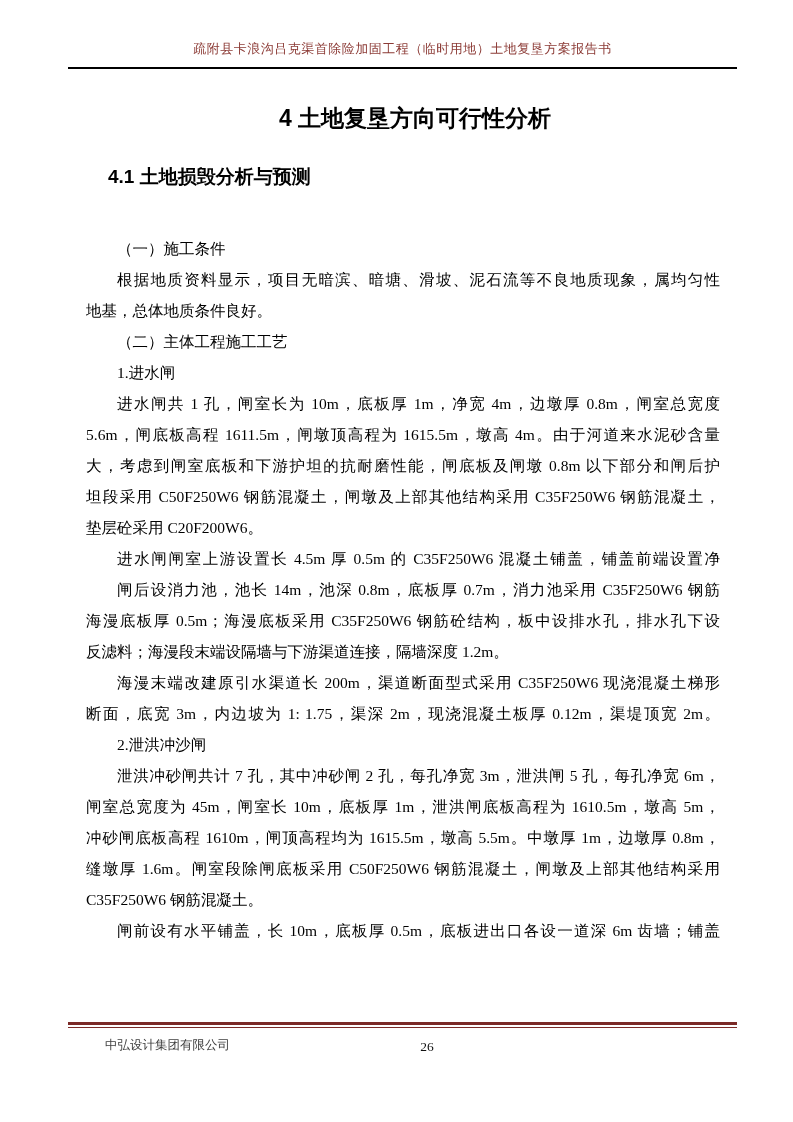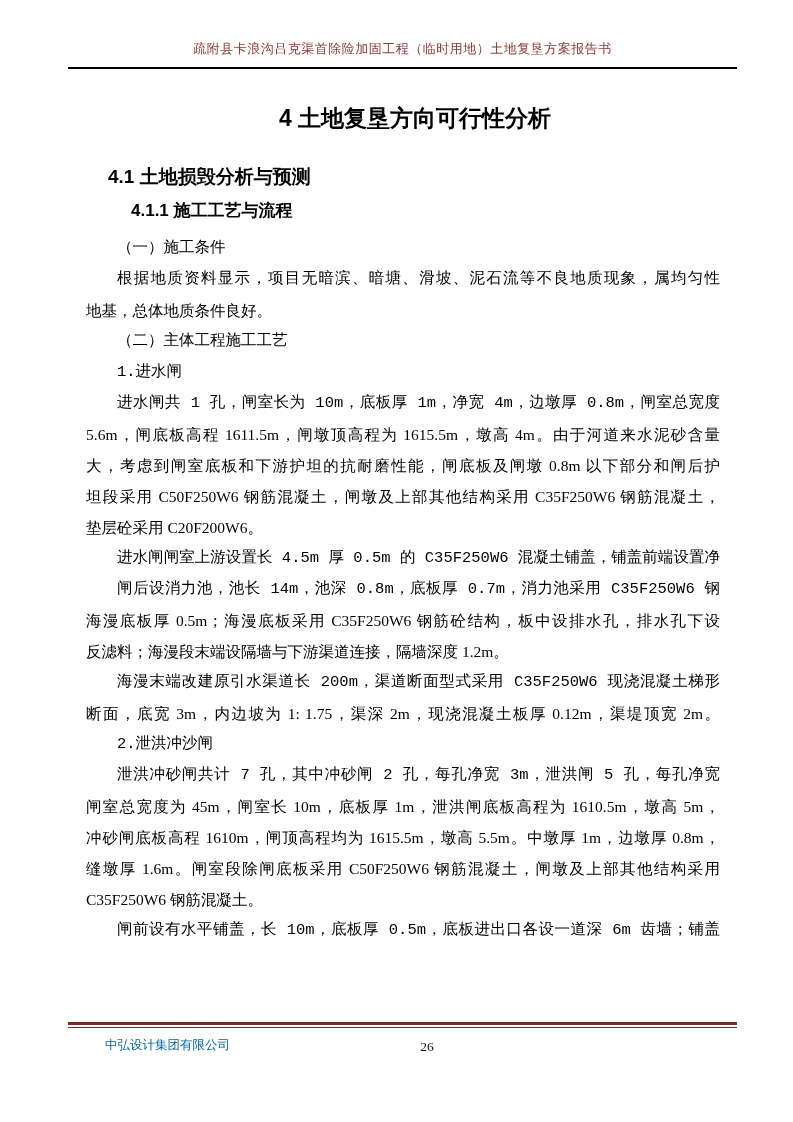--- a/index.html
+++ b/index.html
@@ -38,48 +38,47 @@
     position:absolute;top:199px;left:131px;margin:0;
     font-size:17px;line-height:24px;
     font-weight:bold;
     font-family:"Liberation Sans", sans-serif;
   }
   .body-text{
     position:absolute;top:233px;left:86px;width:634px;
     font-size:15.5px;
   }
   .line{height:31px;line-height:31px;overflow:hidden;}
-  .line.indent{text-indent:31px;font-family:Liberation Mono, monospace;}
+  .line.indent{text-indent:31px;}
   .line.j{text-align:justify;text-align-last:justify;}
   .footer-rule{
     position:absolute;left:68px;top:1022px;width:669px;height:2px;
     border-top:3px solid var(--footer-rule,#7B2A27);
     border-bottom:1px solid var(--footer-rule,#7B2A27);
   }
   .footer-company{
     position:absolute;left:105px;top:1037px;
-    font-size:12.5px;color:#0369a1;
+    font-size:12.5px;color:#404040;
   }
   .footer-page{
     position:absolute;left:427px;top:1039px;transform:translateX(-50%);
     font-size:13.5px;color:#111;
   }
 </style>
 </head>
 <body>
 
 <div class="page">
 
   <header class="doc-header">
     <span>疏附县卡浪沟吕克渠首除险加固工程（临时用地）土地复垦方案报告书</span>
   </header>
 
   <h1 class="main-title">4 土地复垦方向可行性分析</h1>
   <h2 class="section-title">4.1 土地损毁分析与预测</h2>
-  <h3 class="subsection-title">4.1.1 施工工艺与流程</h3>
 
   <main class="body-text">
     <div class="line indent">（一）施工条件</div>
     <div class="line indent j">根据地质资料显示，项目无暗滨、暗塘、滑坡、泥石流等不良地质现象，属均匀性</div>
     <div class="line">地基，总体地质条件良好。</div>
     <div class="line indent">（二）主体工程施工工艺</div>
     <div class="line indent">1.进水闸</div>
     <div class="line indent j">进水闸共 1 孔，闸室长为 10m，底板厚 1m，净宽 4m，边墩厚 0.8m，闸室总宽度</div>
     <div class="line j">5.6m，闸底板高程 1611.5m，闸墩顶高程为 1615.5m，墩高 4m。由于河道来水泥砂含量</div>
     <div class="line j">大，考虑到闸室底板和下游护坦的抗耐磨性能，闸底板及闸墩 0.8m 以下部分和闸后护</div>

